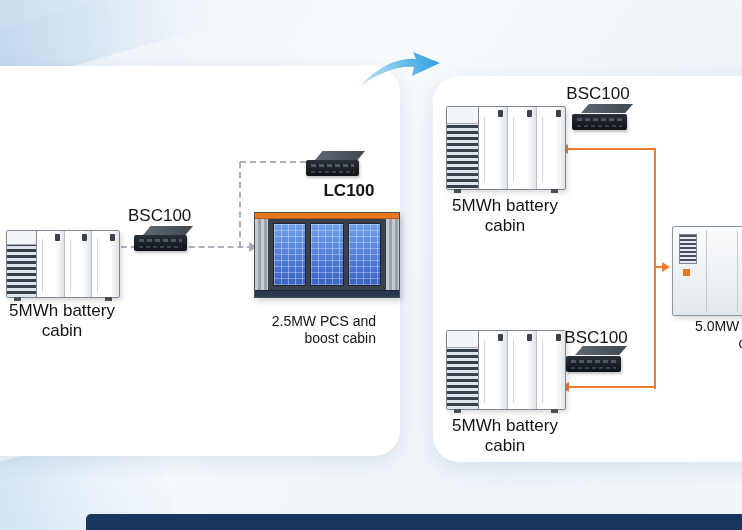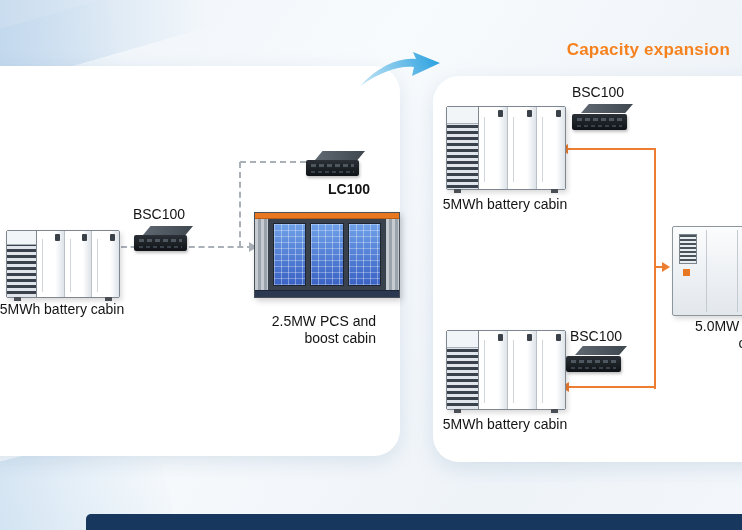--- a/index.html
+++ b/index.html
@@ -19,21 +19,21 @@
   .panel{position:absolute; background:#ffffff; border-radius:26px;
     box-shadow:0 6px 20px rgba(110,145,180,.20);}
   .panel-left{left:-26px; top:66px; width:426px; height:390px;}
   .panel-right{left:433px; top:76px; width:364px; height:386px;}
 
   .cap-exp{position:absolute; top:40px; right:12px; font-size:17px; font-weight:700;
     color:#F5821F; letter-spacing:.2px;}
 
   .swoosh{position:absolute; left:358px; top:50px;}
 
-  .lbl{position:absolute; font-size:14px; color:#141414; text-align:center; line-height:1.2;}
+  .lbl{position:absolute; font-size:17px; color:#141414; text-align:center; line-height:1.2;}
   .lbl-lg{font-size:14px;}
   .left-align{text-align:right;}
   .rating{position:absolute; font-size:17px; font-weight:700; color:#F08300;
     text-align:center; letter-spacing:.2px;}
 
   
   .battery-cabin{position:absolute; display:flex; background:#fff; border:1px solid #7e868f;
     border-radius:2px; box-shadow:2px 3px 5px rgba(0,0,0,.14); z-index:2;}
   .battery-cabin::after{content:""; position:absolute; left:7px; right:7px; bottom:-4px; height:4px;
     background:linear-gradient(90deg,#4a4f55 0 7px, transparent 7px calc(100% - 7px), #4a4f55 calc(100% - 7px));}
@@ -103,21 +103,20 @@
 <div class="canvas">
 
   <div class="deco deco1"></div>
   <div class="deco deco2"></div>
   <div class="deco deco3"></div>
   <div class="deco deco4"></div>
 
   <div class="panel panel-left"></div>
   <div class="panel panel-right"></div>
 
-  <div class="cap-exp">Capacity expansion</div>
 
   <svg class="swoosh" width="84" height="40" viewBox="0 0 84 40">
     <defs>
       <linearGradient id="ag" x1="0" y1="40" x2="84" y2="0" gradientUnits="userSpaceOnUse">
         <stop offset="0" stop-color="#cfeaf8"></stop>
         <stop offset="1" stop-color="#1e9bdd"></stop>
       </linearGradient>
     </defs>
     <path d="M2 36 C 20 16 42 7 58 9 L 55 2 L 82 13 L 54 26 L 56 17 C 42 15 22 22 2 36 Z" fill="url(#ag)"></path>
   </svg>

